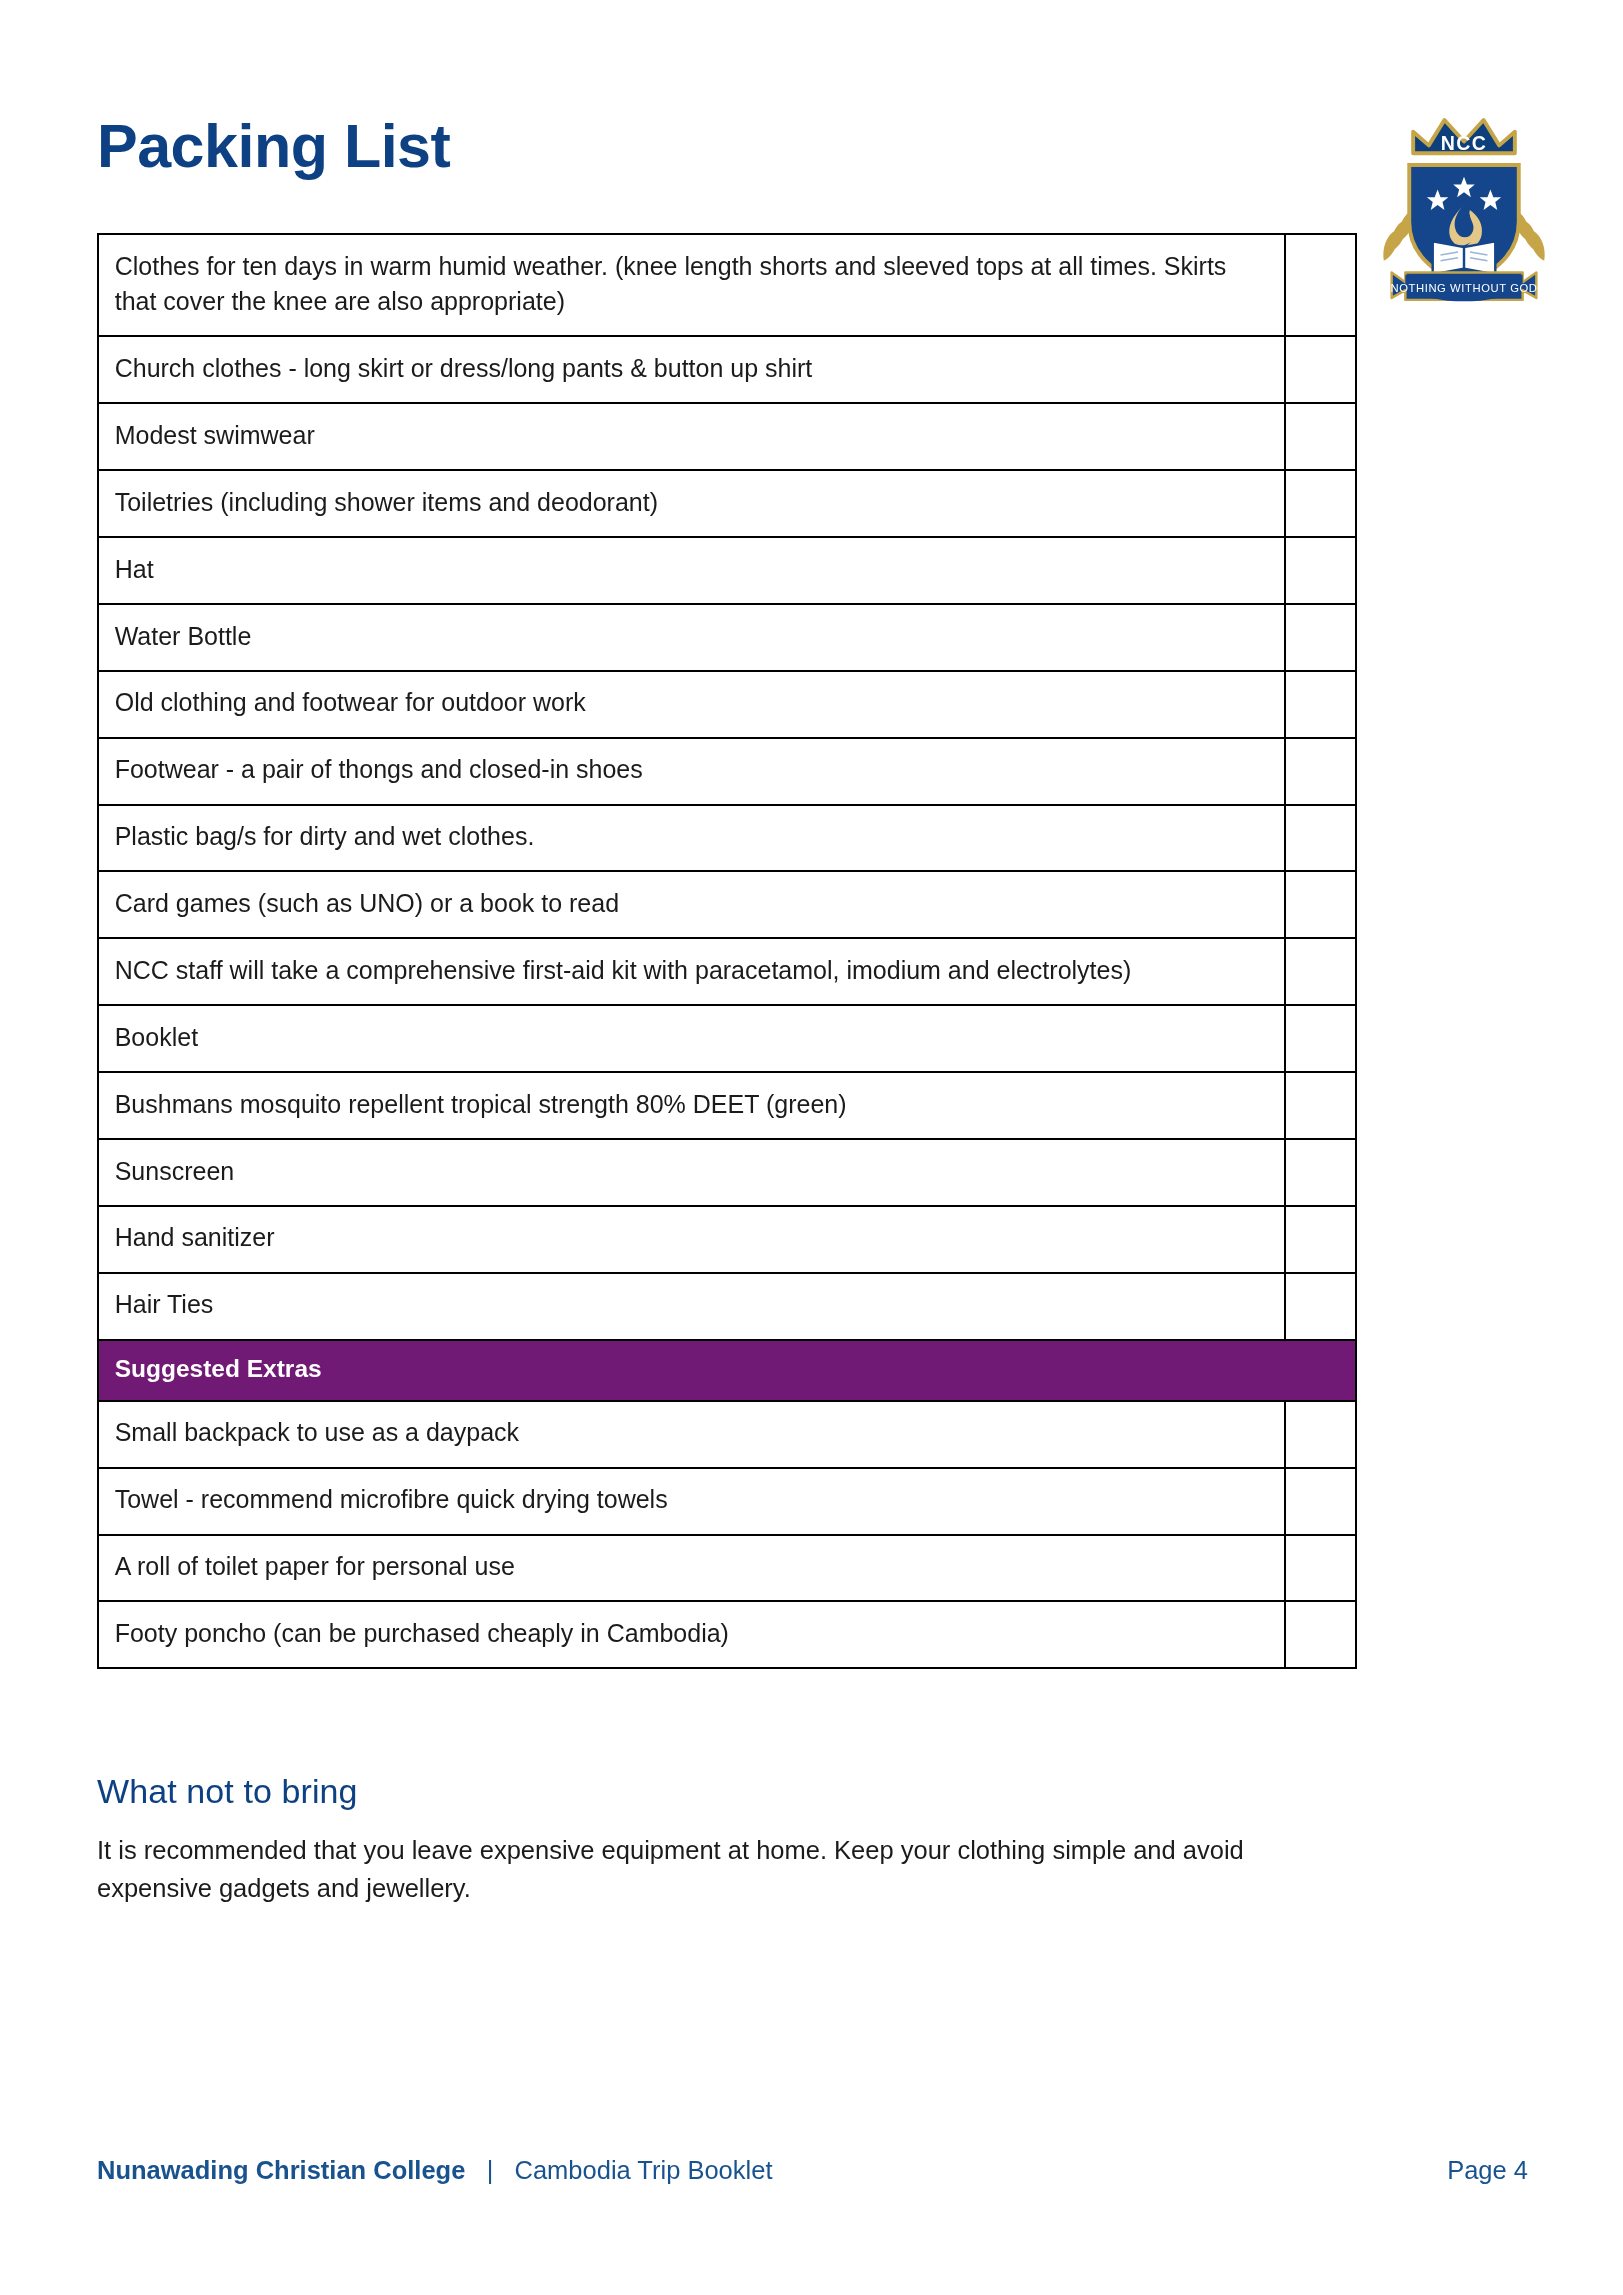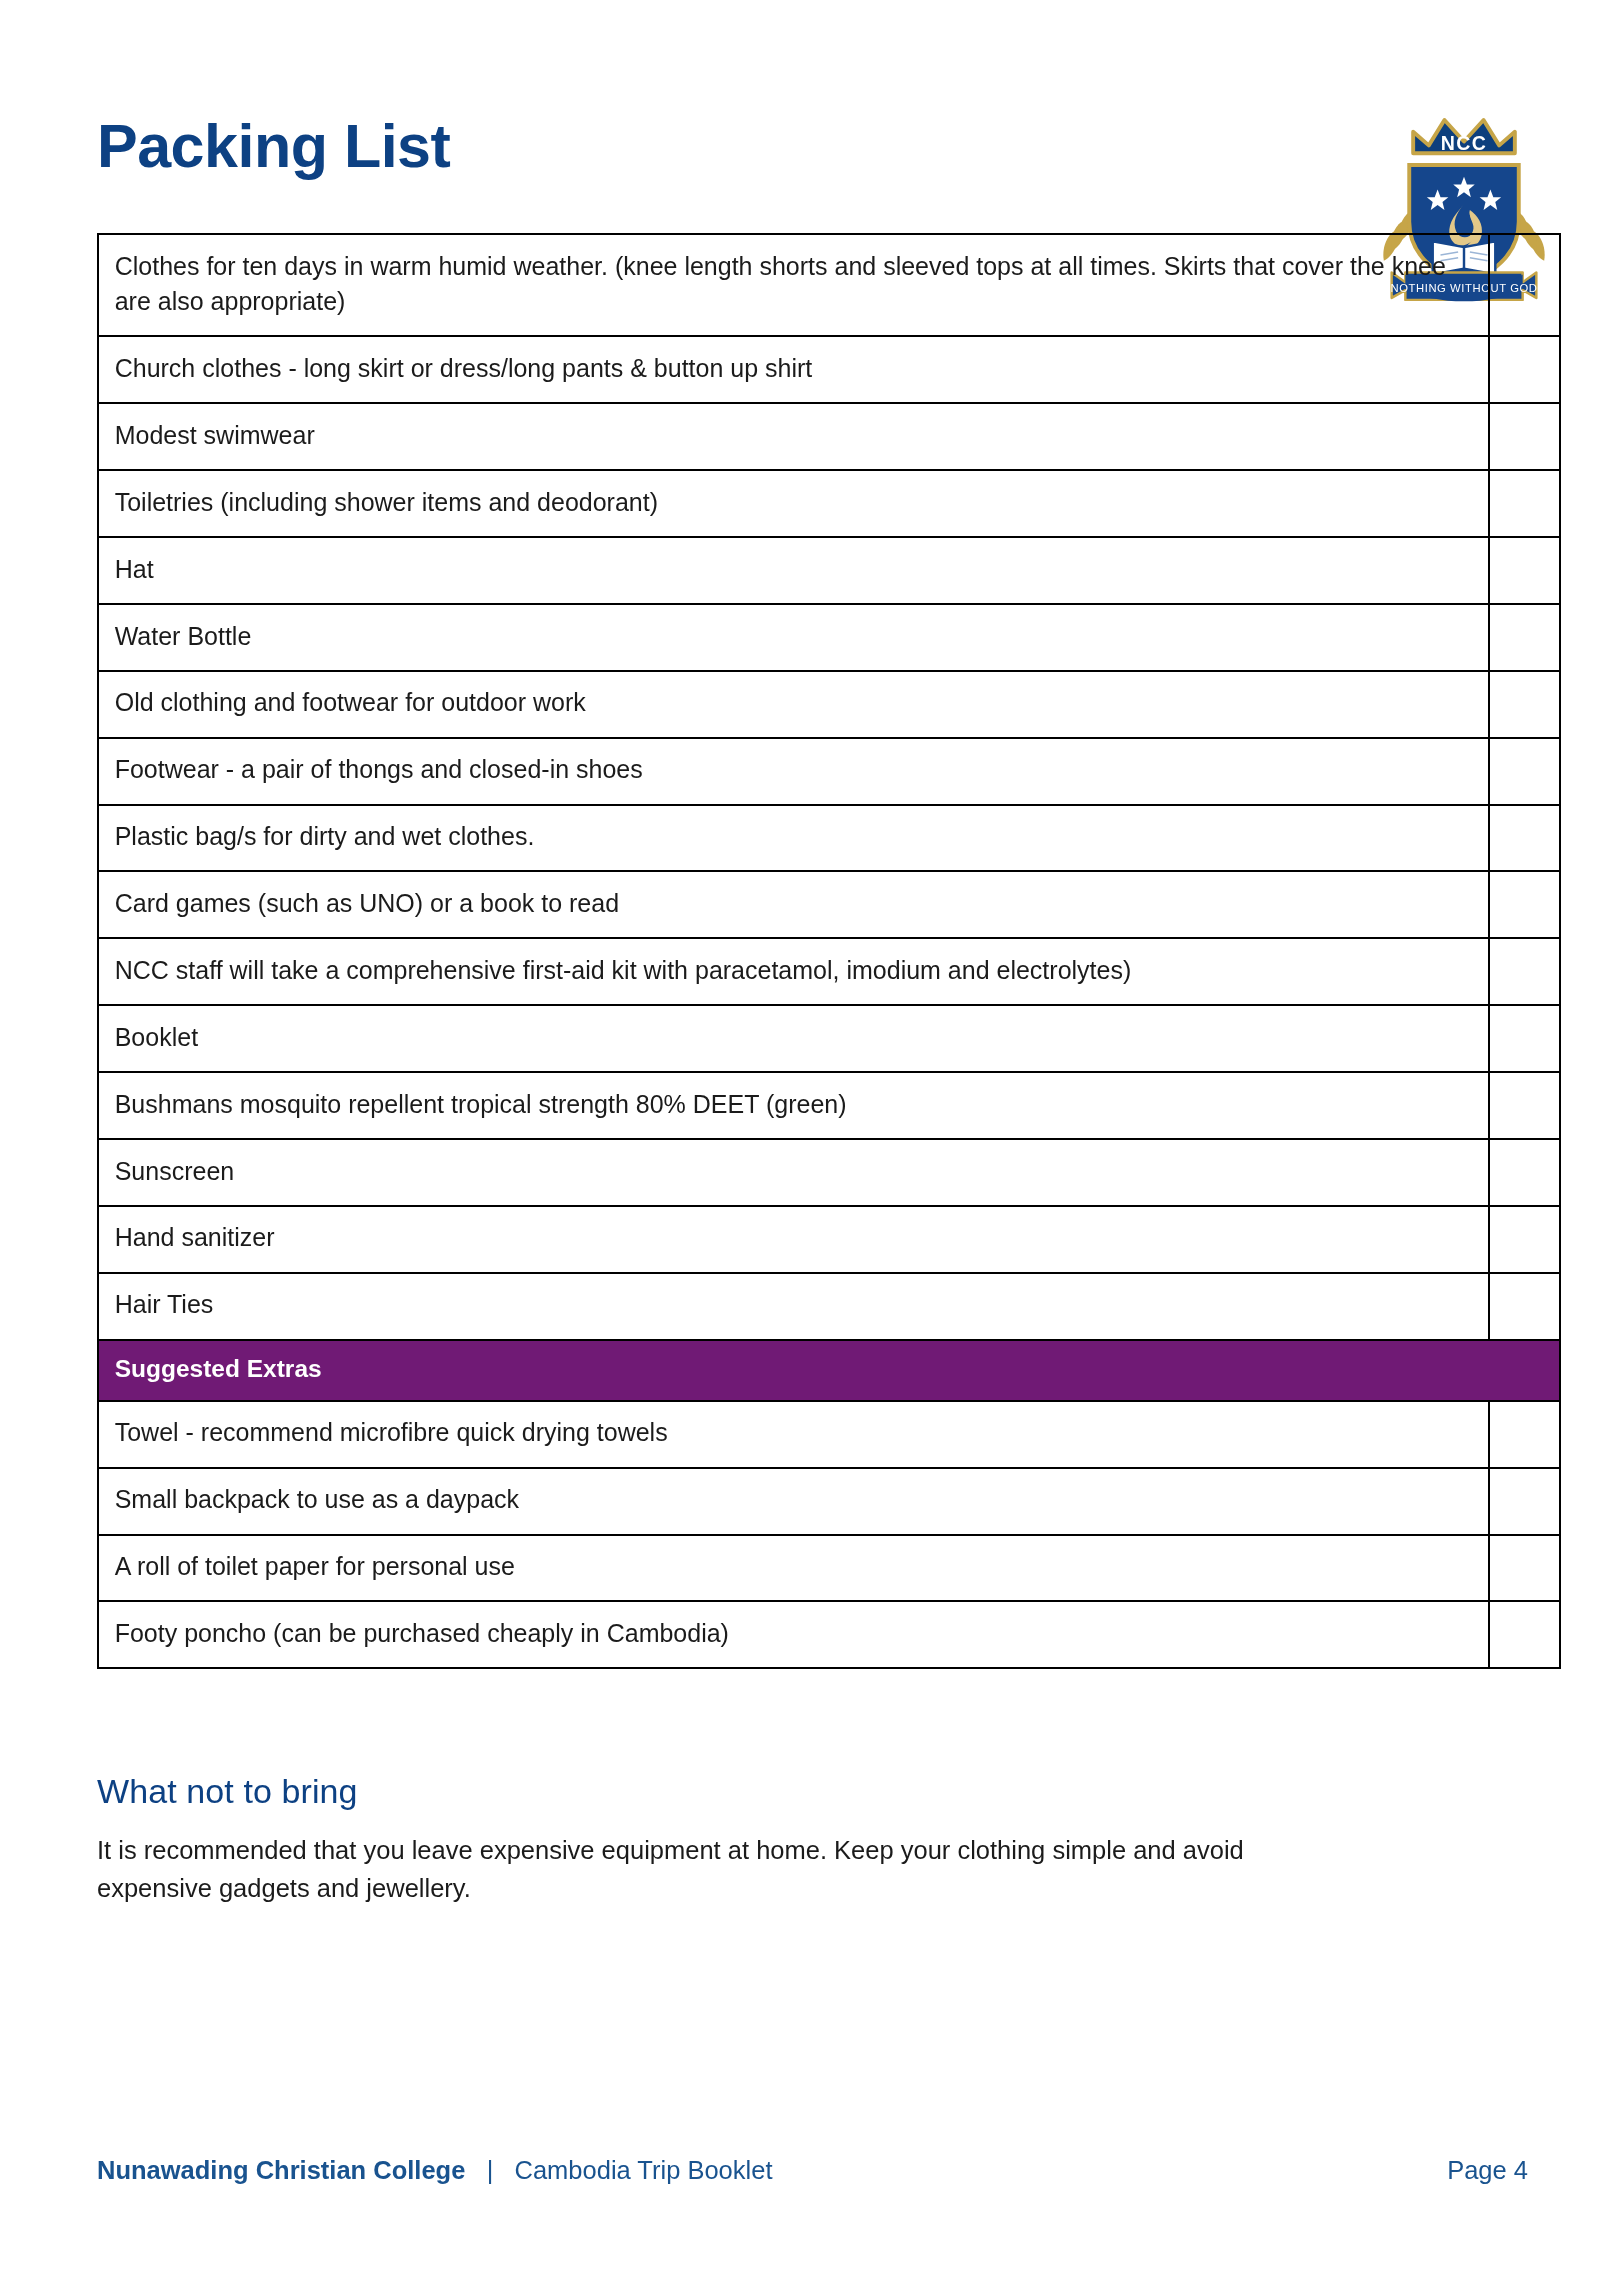--- a/index.html
+++ b/index.html
@@ -57,21 +57,21 @@
   .packing-table td {
     border: 2.5px solid #000000;
     font-size: 25px;
     color: #1b1b1b;
     line-height: 1.42;
     padding: 13.7px 15.7px 15.7px 15.7px;
     vertical-align: top;
   }
 
   .packing-table td.item {
-    width: 1391px;
+    width: 1187px;
     margin-left: 44px;
   }
 
   .packing-table td.check {
     width: 71px;
   }
 
   .packing-table tr.section td {
     background: #701a75;
     color: #ffffff;
@@ -252,25 +252,25 @@
         <td class="check"></td>
       </tr>
       <tr>
         <td class="item">Hair Ties</td>
         <td class="check"></td>
       </tr>
       <tr class="section">
         <td colspan="2">Suggested Extras</td>
       </tr>
       <tr>
+        <td class="item">Small backpack to use as a daypack</td>
+        <td class="check"></td>
+      </tr>
+      <tr>
         <td class="item">Towel - recommend microfibre quick drying towels</td>
-        <td class="check"></td>
-      </tr>
-      <tr>
-        <td class="item">Small backpack to use as a daypack</td>
         <td class="check"></td>
       </tr>
       <tr>
         <td class="item">A roll of toilet paper for personal use</td>
         <td class="check"></td>
       </tr>
       <tr>
         <td class="item">Footy poncho (can be purchased cheaply in Cambodia)</td>
         <td class="check"></td>
       </tr>

